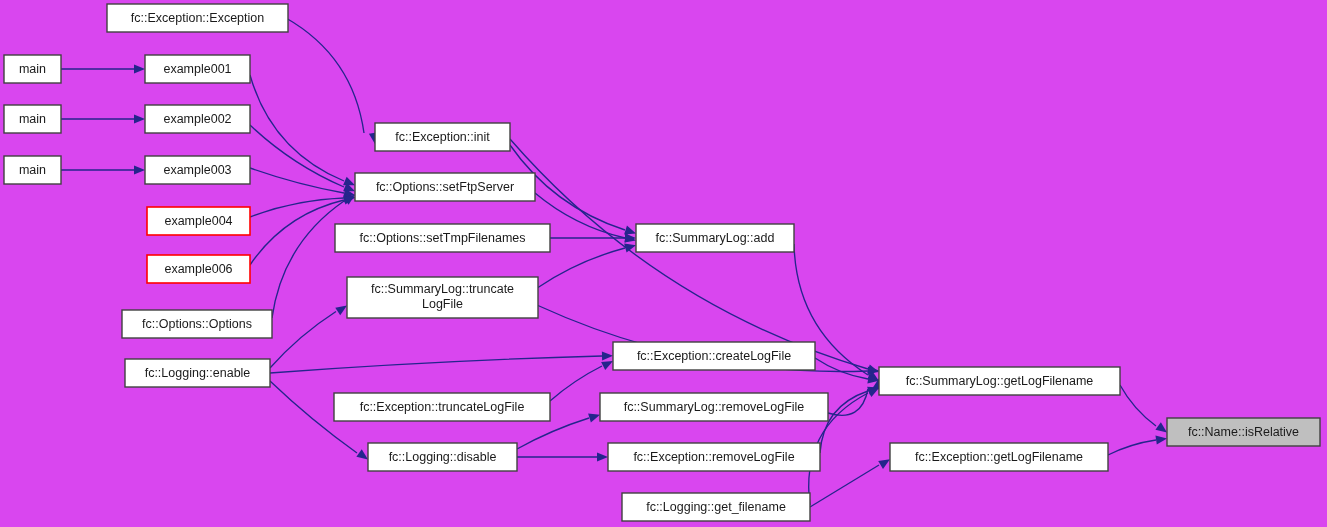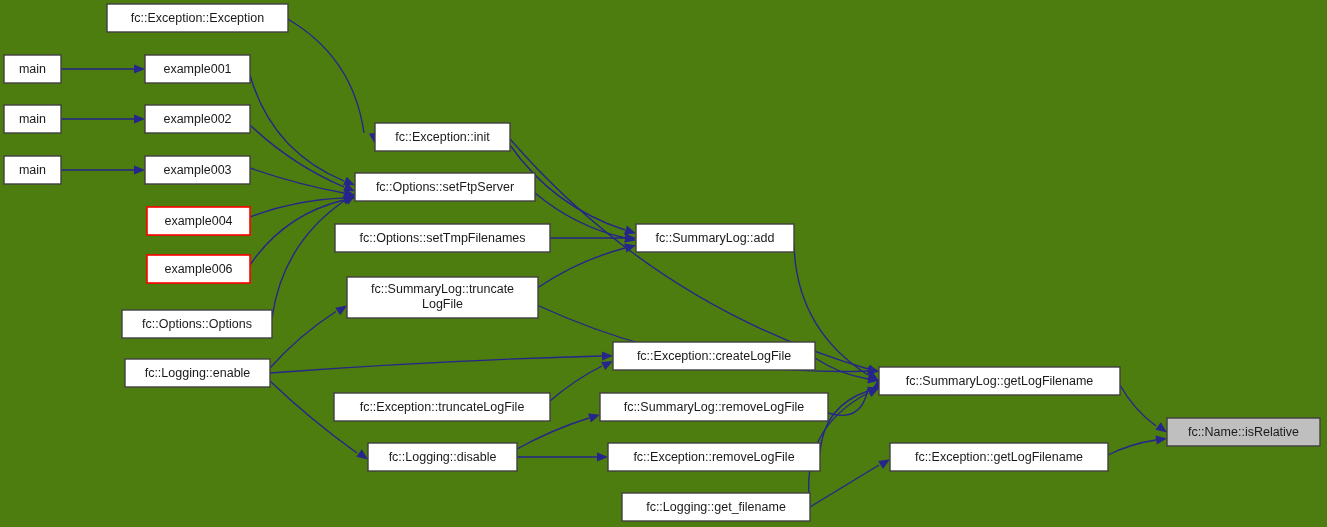--- a/index.html
+++ b/index.html
@@ -1,17 +1,17 @@
 <!DOCTYPE html>
 <html><head>
 <meta charset="utf-8">
 <style>
   html,body{margin:0;padding:0;background:#ffffff;}
   body{font-family:"Liberation Sans","DejaVu Sans",sans-serif;}
-  #graph-root{position:relative;width:1327px;height:527px;background:#4d7c0f;overflow:hidden;}
+  #graph-root{position:relative;width:1327px;height:527px;background:#d946ef;overflow:hidden;}
   svg#callgraph{display:block;width:1327px;height:527px;}
   .node-box{fill:#ffffff;stroke:#404040;stroke-width:1.4;}
   .node-box.red{stroke:#ff0000;stroke-width:1.6;}
   .node-box.hl{fill:#bfbfbf;stroke:#404040;stroke-width:1.4;}
   .node-label{font-family:"Liberation Sans","DejaVu Sans",sans-serif;font-size:12.5px;fill:#1a1a1a;text-anchor:middle;dominant-baseline:middle;}
   .edge{fill:none;stroke:#25258c;stroke-width:1.35;}
   .arrow-fill{fill:#25258c;}
   .nodegrp{cursor:pointer;}
 </style>
 </head>

